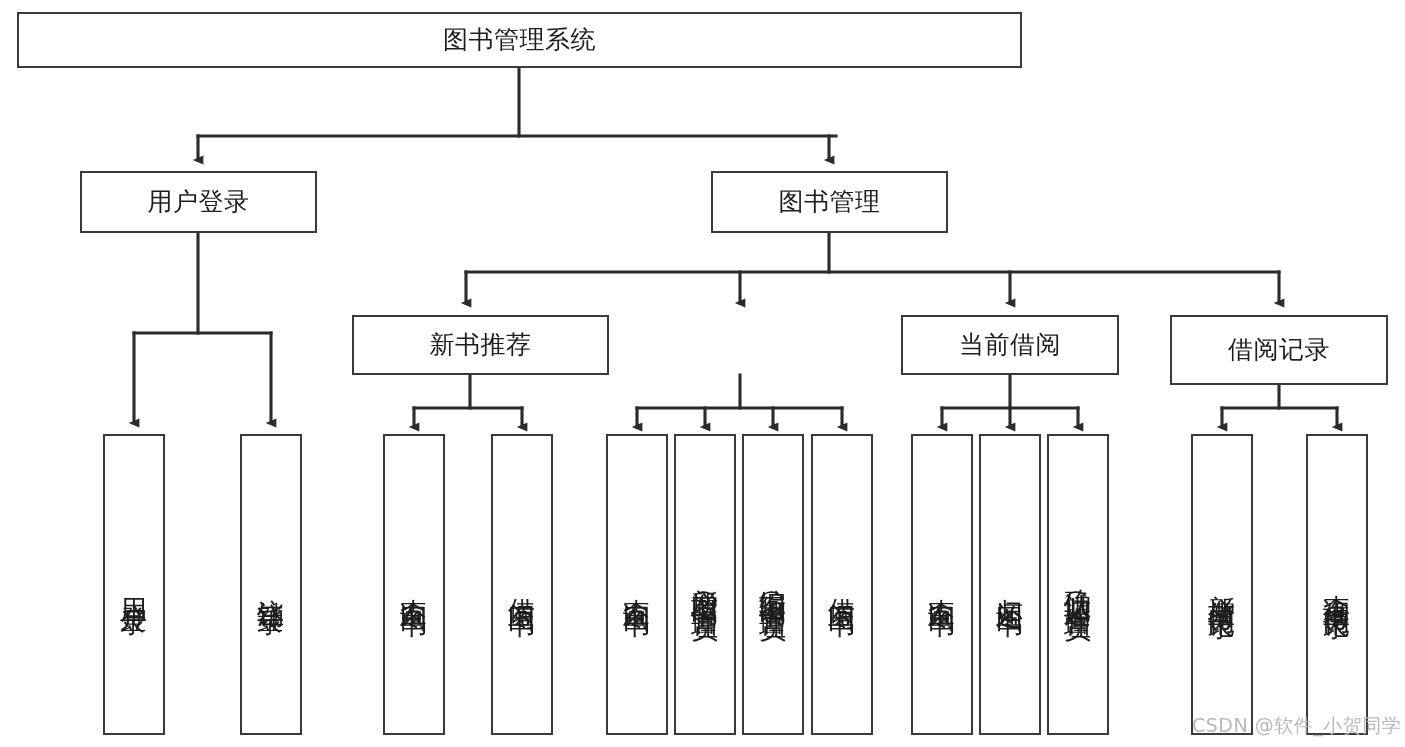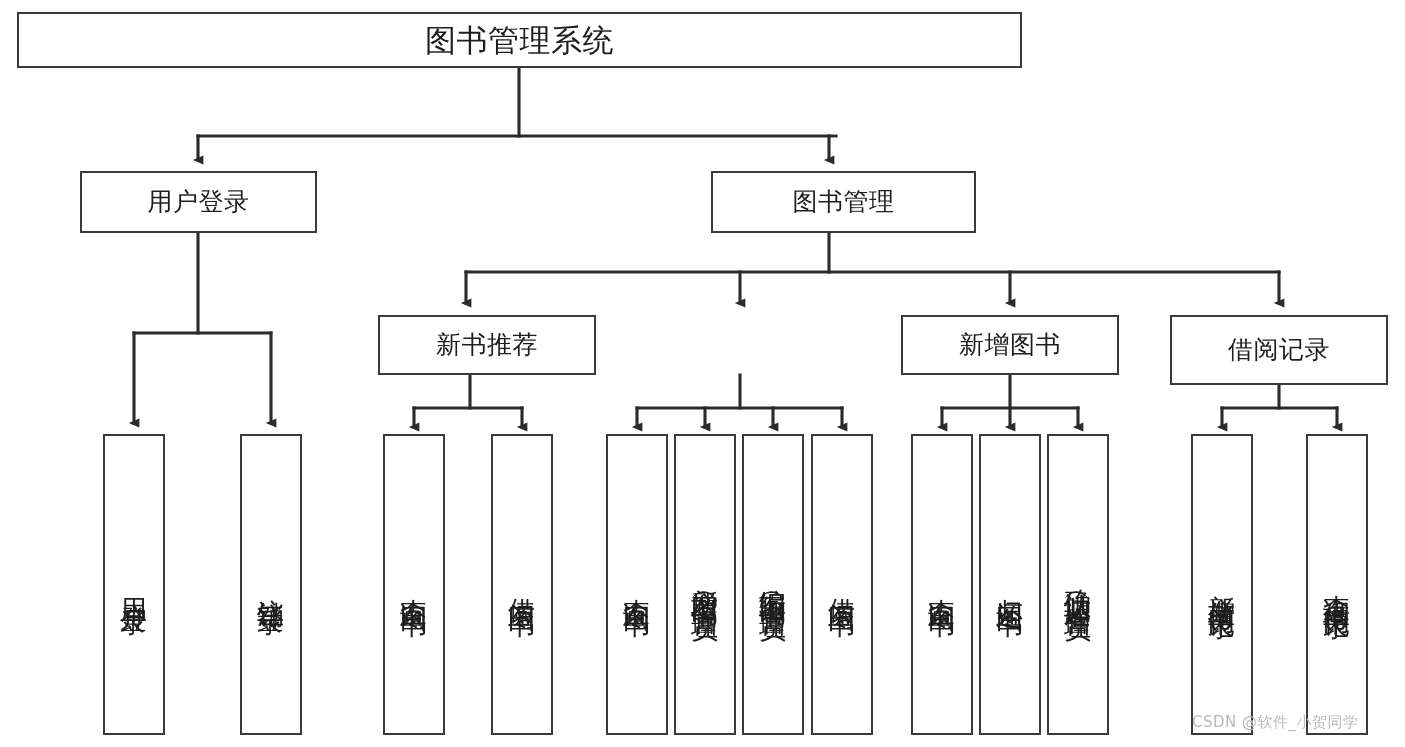--- a/index.html
+++ b/index.html
@@ -51,26 +51,26 @@
     padding: 4px 0;
   }
   .node.vert .label {
     writing-mode: vertical-rl;
     text-orientation: upright;
     font-size: 27px;
     letter-spacing: 4px;
     line-height: 1;
     max-height: 100%;
   }
-  .node.root .label { font-size: 31px; }
+  .node.root .label { font-size: 25px; }
   .watermark {
     position: absolute;
     left: 1192px;
     top: 713px;
-    font-size: 15px;
+    font-size: 19px;
     color: #b9b9b9;
     white-space: nowrap;
     letter-spacing: 0.5px;
   }
 </style>
 </head>
 <body>
 
 <div id="canvas">
 
@@ -124,29 +124,29 @@
     </g>
   </svg>
 
   <div class="node horiz root" style="left:17px; top:12px; width:1005px; height:56px;">
     <span class="label">图书管理系统</span>
   </div>
 
   <div class="node horiz" style="left:80px; top:171px; width:237px; height:62px;">
     <span class="label">用户登录</span>
   </div>
-  <div class="node horiz" style="left:711px; top:171px; width:265px; height:62px;">
+  <div class="node horiz" style="left:711px; top:171px; width:237px; height:62px;">
     <span class="label">图书管理</span>
   </div>
 
-  <div class="node horiz" style="left:378px; top:315px; width:218px; height:60px;">
+  <div class="node horiz" style="left:352px; top:315px; width:257px; height:60px;">
     <span class="label">新书推荐</span>
   </div>
   <div class="node horiz" style="left:901px; top:315px; width:218px; height:60px;">
-    <span class="label">新增图书</span>
+    <span class="label">当前借阅</span>
   </div>
   <div class="node horiz" style="left:1170px; top:315px; width:218px; height:70px;">
     <span class="label">借阅记录</span>
   </div>
 
   <div class="node vert" style="left:103px; top:434px; width:62px; height:301px;">
     <span class="label">用户登录</span>
   </div>
   <div class="node vert" style="left:240px; top:434px; width:62px; height:301px;">
     <span class="label">注销登录</span>

